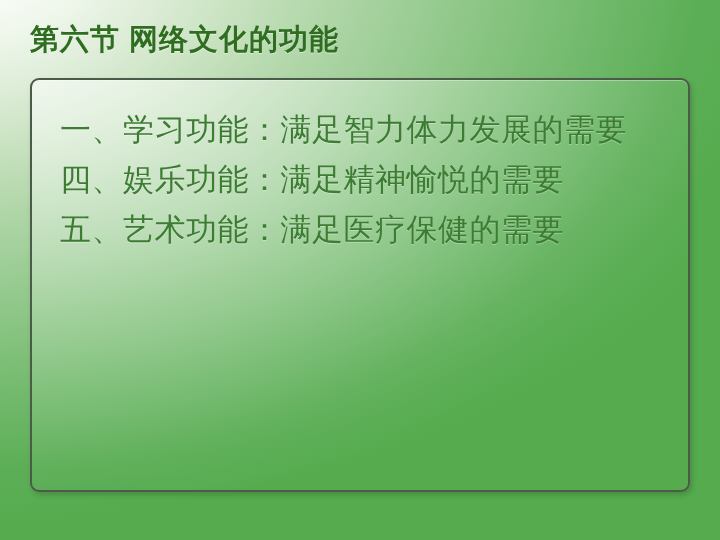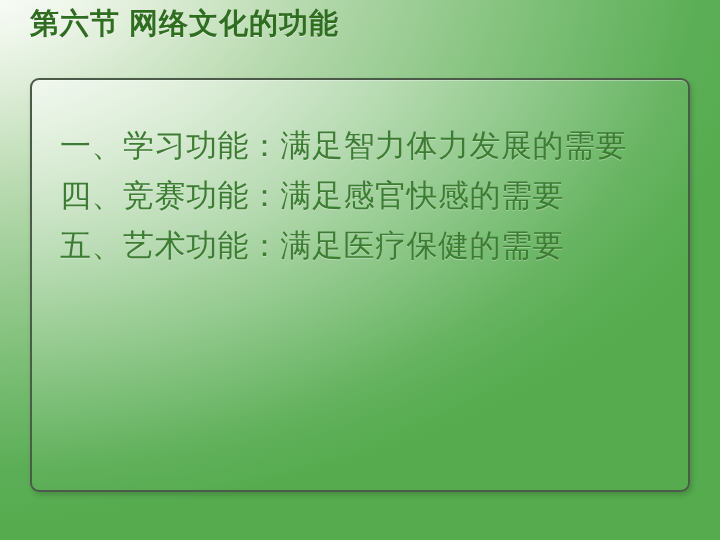--- a/index.html
+++ b/index.html
@@ -31,21 +31,21 @@
         #86c37f 67%,
         #6fb86a 79%,
         #5cae56 90%,
         #55ab4e 100%);
   }
 
   
   #slide-title {
     position: absolute;
     left: 30px;
-    top: 1px;
+    top: 17px;
     width: 640px;
     height: 44px;
     line-height: 44px;
     font-size: 29px;
     font-weight: bold;
     color: #2f6d20;
     letter-spacing: 1px;
     white-space: nowrap;
     text-shadow: 0 1px 0 rgba(255,255,255,0.45);
   }
@@ -71,21 +71,21 @@
         rgba(255,255,255,0.00) 100%);
     box-shadow:
       2px 3px 5px rgba(40,70,35,0.28),
       inset 0 1px 0 rgba(255,255,255,0.35);
     overflow: hidden;
   }
 
   #bullet-list {
     position: absolute;
     left: 28px;
-    top: 40px;
+    top: 24px;
     right: 10px;
   }
 
   .bullet-line {
     font-family: "DejaVu Serif", "Liberation Serif", serif;
     font-size: 31px;
     line-height: 50px;
     color: #3d7c33;
     white-space: nowrap;
     letter-spacing: 0.5px;
@@ -95,18 +95,18 @@
 </head>
 <body>
 
 <div id="slide">
 
   <div id="slide-title">第六节  网络文化的功能</div>
 
   <div id="content-box">
     <div id="bullet-list">
       <div class="bullet-line">一、学习功能：满足智力体力发展的需要</div>
-      <div class="bullet-line">四、竞赛功能：满足感官快感的需要</div>
+      <div class="bullet-line">四、娱乐功能：满足精神愉悦的需要</div>
       <div class="bullet-line">五、艺术功能：满足医疗保健的需要</div>
     </div>
   </div>
 
 </div>
 
 </body></html>

